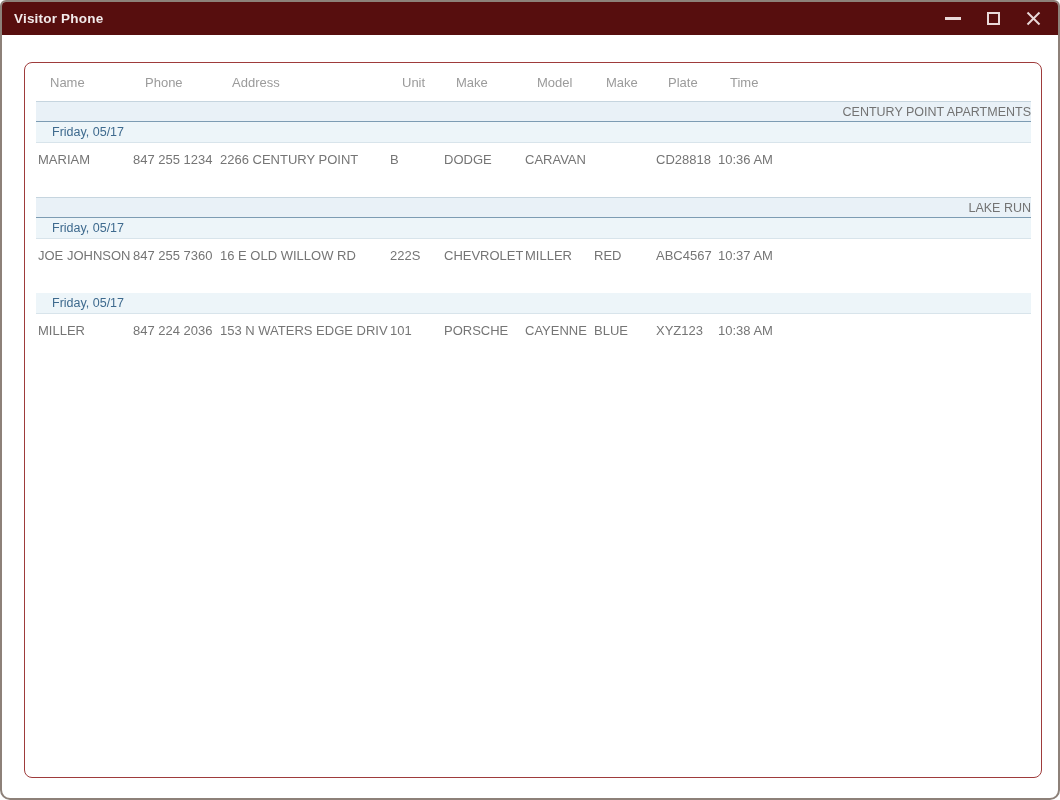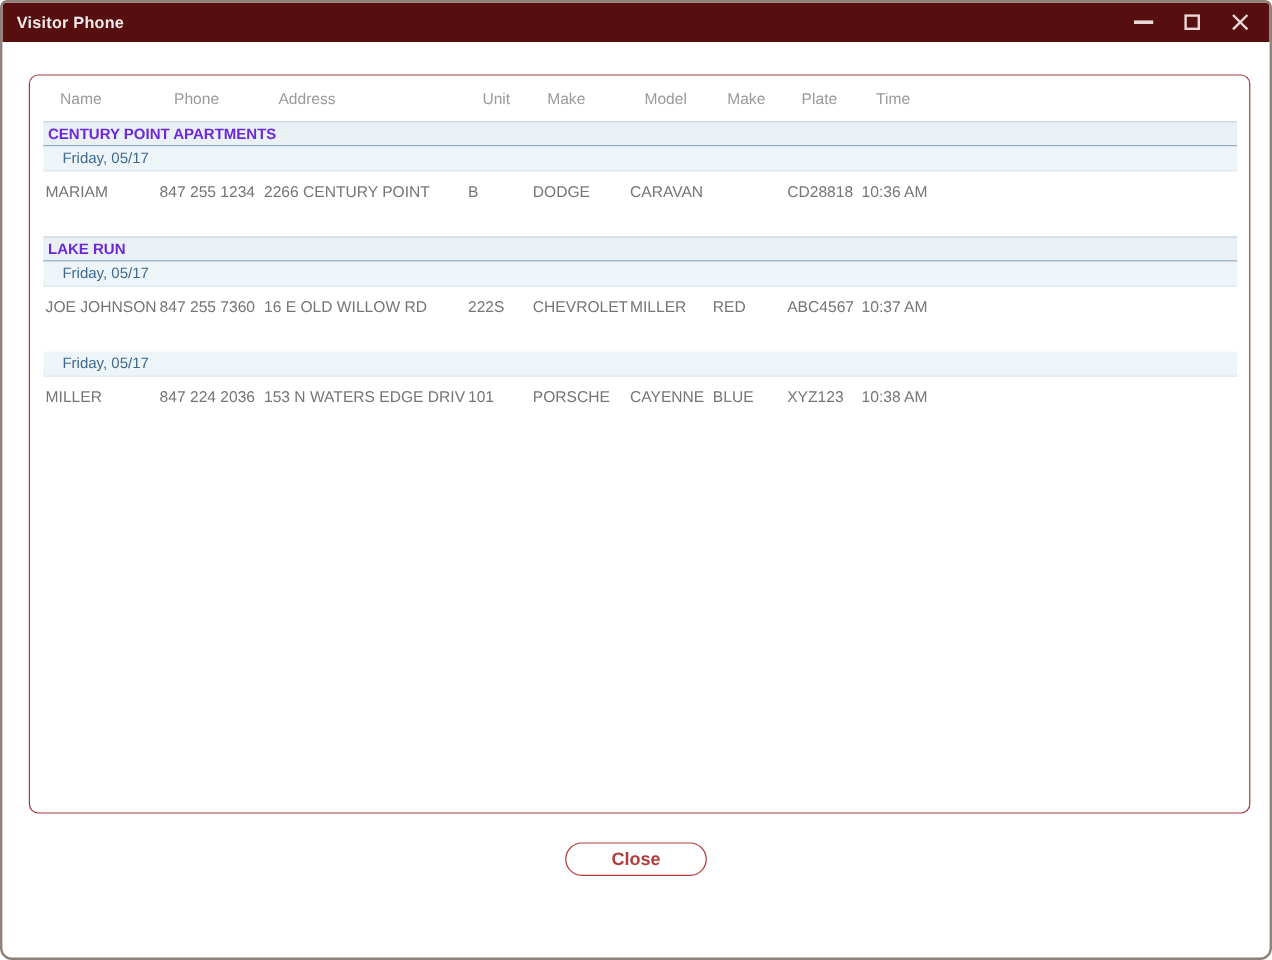--- a/index.html
+++ b/index.html
@@ -32,21 +32,21 @@
     display: flex; align-items: center; justify-content: center;
     margin-left: 10px;
   }
   .min-glyph { display: block; width: 16px; height: 3px; background: #e9d9d9; }
   .max-glyph { display: block; width: 13px; height: 13px; border: 2px solid #e9d9d9; }
   .x-glyph { display: block; }
 
   
   .panel {
     margin: 27px 16px 0 22px;
-    height: 616px;
+    height: 716px;
     border: 1px solid #9e3b3b;
     border-radius: 8px;
     background: #ffffff;
     overflow: hidden;
   }
   .grid {
     display: grid;
     grid-template-columns: 95px 87px 170px 54px 81px 69px 62px 62px 80px 1fr;
     align-items: center;
   }
@@ -56,21 +56,21 @@
   .hcell { padding-left: 14px; white-space: nowrap; overflow: hidden; }
 
   .group { margin-bottom: 22px; }
   .group-name-row {
     height: 21px;
     background: #e9f1f7;
     border-top: 1px solid #c6d5df;
     border-bottom: 1px solid #7d9cb3;
     display: flex; align-items: center;
     padding-left: 4px;
-    color: #6d28d9; font-size: 12.5px; font-weight: 700;
+    color: #737373; font-size: 12.5px; font-weight: 400; justify-content: flex-end;
   }
   .group-date-row {
     height: 21px;
     background: #edf5f9;
     border-bottom: 1px solid #d8e4eb;
     display: flex; align-items: center;
     padding-left: 16px;
     color: #3e6a8e; font-size: 12.5px; font-weight: 500;
   }
   .data-row { height: 32px; color: #757575; font-size: 13px; background: #ffffff; cursor: default; }

